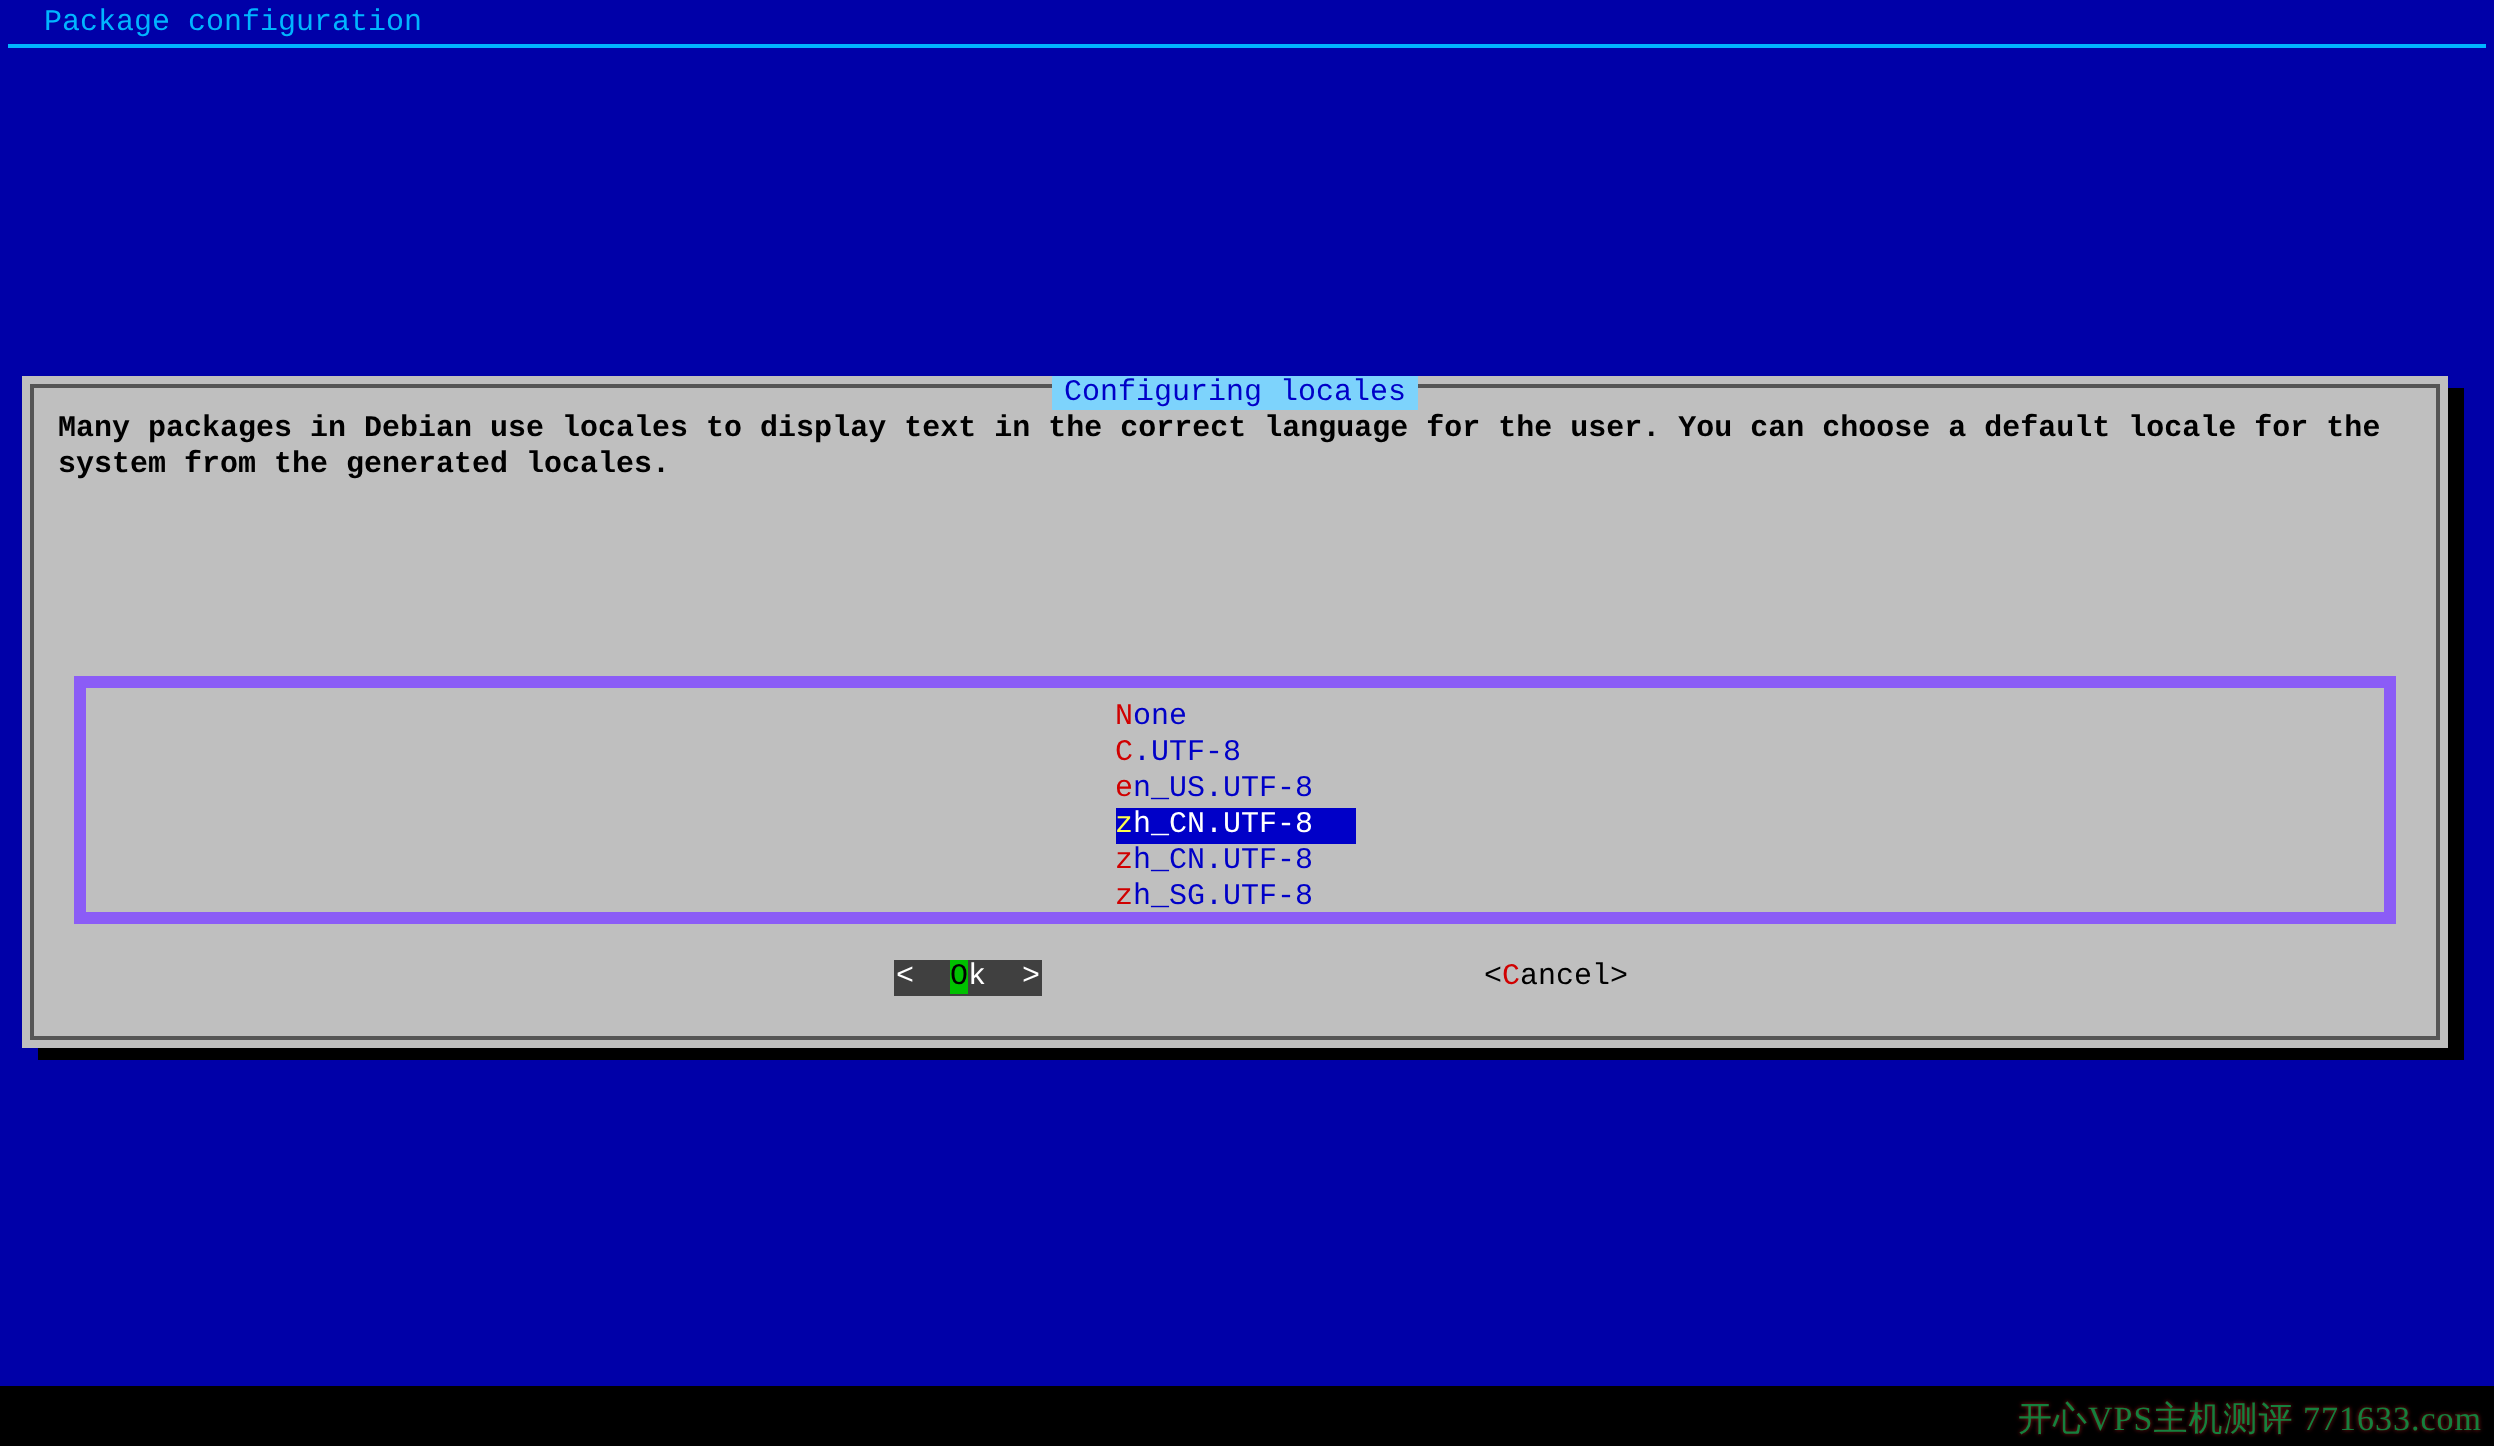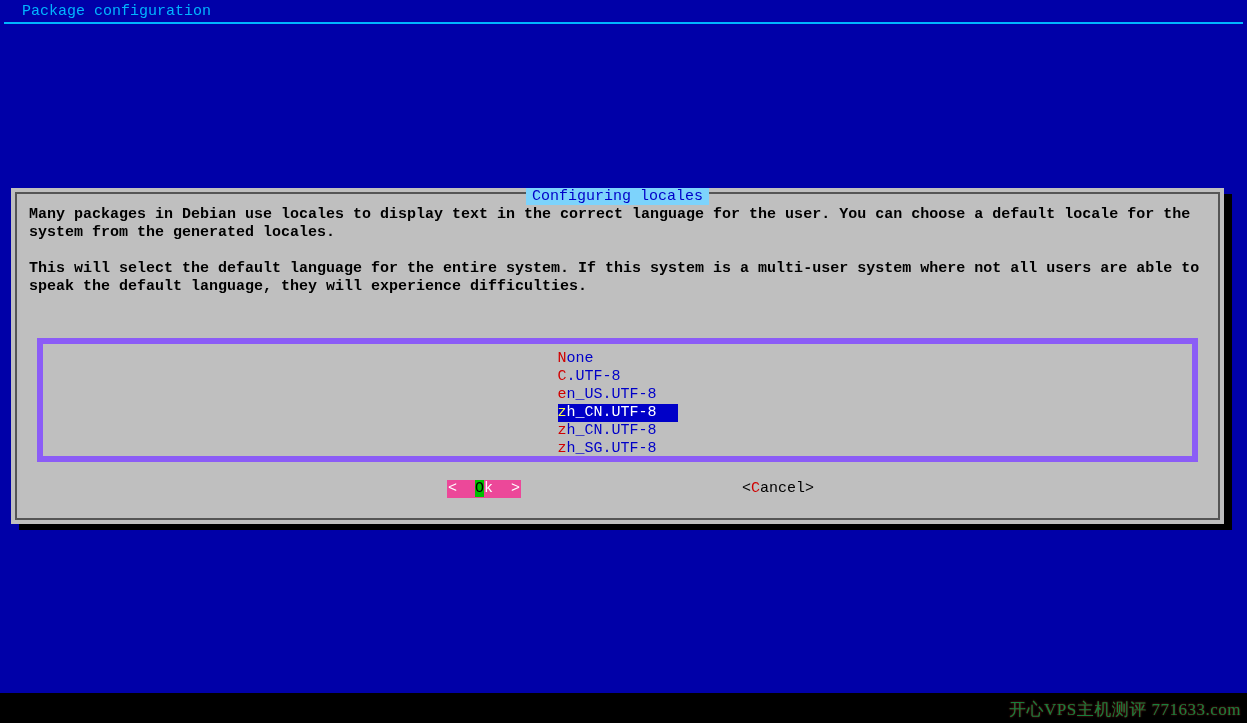--- a/index.html
+++ b/index.html
@@ -114,21 +114,21 @@
     position: absolute;
     height: 18px;
     line-height: 18px;
     white-space: pre;
     cursor: default;
     text-align: center;
   }
   .btn-ok {
     left: 430px;
     width: 74px;
-    background: #ec4899;
+    background: #404040;
     color: #fff;
   }
   .btn-ok .hot {
     background: #00c000;
     color: #000;
   }
   .btn-cancel {
     left: 724px;
     width: 74px;
     color: #000;
@@ -166,21 +166,20 @@
 
   <div class="dialog">
     <div class="dialog-frame">
 
       <div class="dialog-title">
         <span>Configuring locales</span>
       </div>
 
       <div class="dialog-body">
         <p>Many packages in Debian use locales to display text in the correct language for the user. You can choose a default locale for the system from the generated locales.</p>
-        <p>This will select the default language for the entire system. If this system is a multi-user system where not all users are able to speak the default language, they will experience difficulties.</p>
       </div>
 
       <div class="listbox-frame">
         <div class="listbox" id="listbox">
             <span class="opt"><span class="hot">N</span><span>one</span></span>
             <span class="opt"><span class="hot">C</span><span>.UTF-8</span></span>
             <span class="opt"><span class="hot">e</span><span>n_US.UTF-8</span></span>
             <span class="opt selected"><span class="hot">z</span><span>h_CN.UTF-8</span></span>
             <span class="opt"><span class="hot">z</span><span>h_CN.UTF-8</span></span>
             <span class="opt"><span class="hot">z</span><span>h_SG.UTF-8</span></span>

